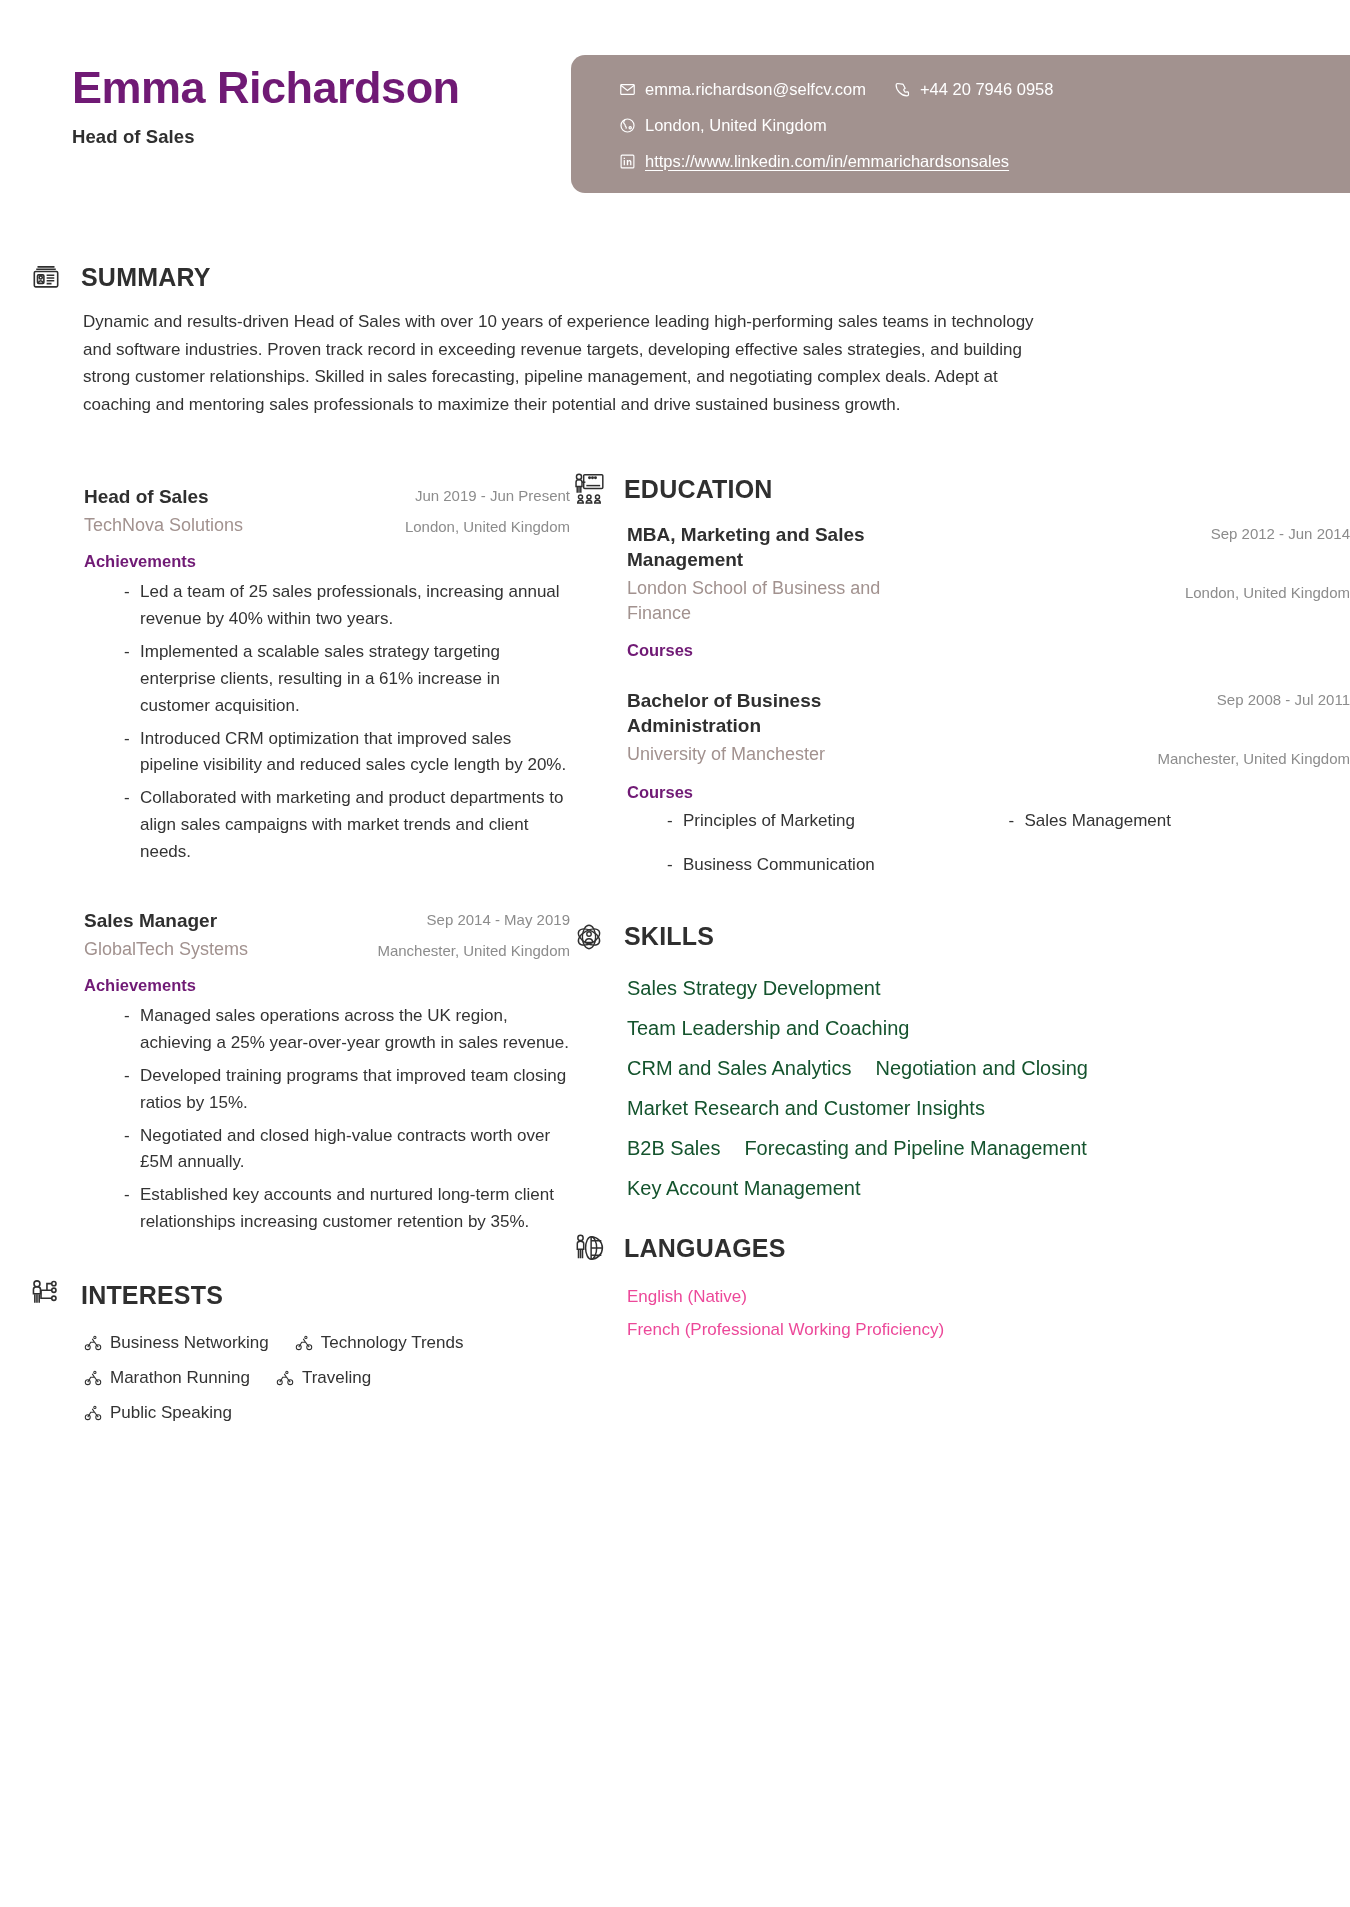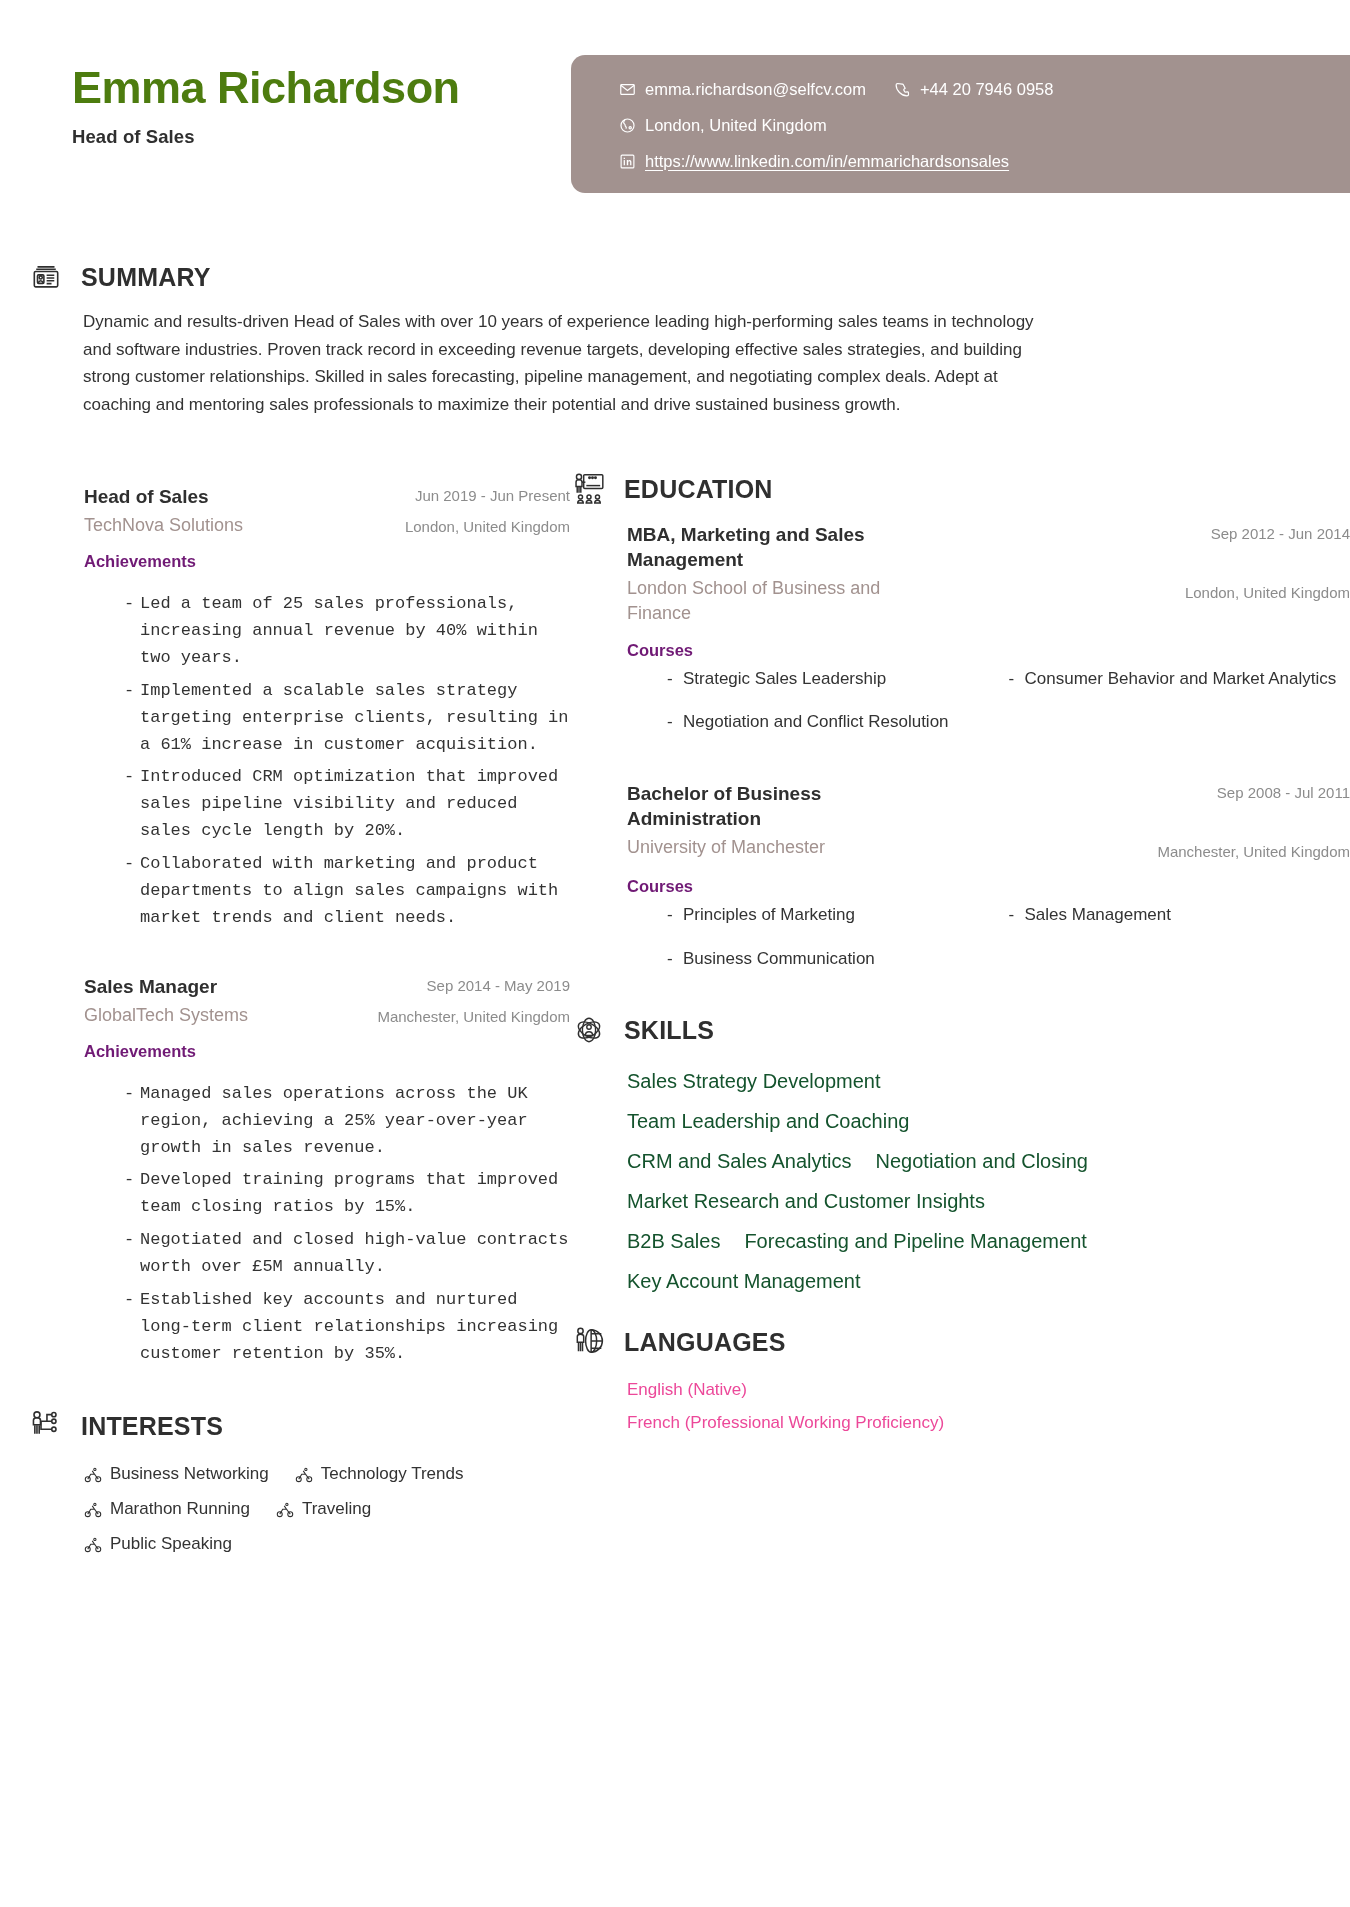--- a/index.html
+++ b/index.html
@@ -24,21 +24,21 @@
   }
   .name-block {
     position: absolute;
     left: 72px;
     top: 62px;
   }
   .full-name {
     font-size: 45px;
     font-weight: 800;
     letter-spacing: -0.5px;
-    color: #4d7c0f;
+    color: #701a75;
     line-height: 1.15;
   }
   .job-title {
     font-size: 18.5px;
     font-weight: 700;
     color: #2f2f2f;
     margin-top: 12px;
     letter-spacing: 0.1px;
   }
   .contact-card {
@@ -160,21 +160,21 @@
     white-space: nowrap;
     line-height: 1.35;
     margin-top: 11px;
   }
   .sub-label {
     font-size: 16.5px;
     font-weight: 700;
     color: #701a75;
     margin-top: 14px;
   }
-  ul.bullets { list-style: none; margin-top: 20px; padding-left: 40px; font-family: Liberation Mono, monospace; }
+  ul.bullets { list-style: none; margin-top: 8px; padding-left: 40px; }
   ul.bullets li {
     position: relative;
     font-size: 17px;
     line-height: 1.58;
     color: #333333;
     padding-left: 16px;
     margin-bottom: 6px;
   }
   ul.bullets li::before {
     content: "-";
@@ -502,25 +502,20 @@
               <div class="role">MBA, Marketing and Sales Management</div>
               <div class="org">London School of Business and Finance</div>
             </div>
             <div class="entry-right">
               <div class="meta-date">Sep 2012 - Jun 2014</div>
               <div class="meta-loc" style="margin-top:39px">London, United Kingdom</div>
             </div>
           </div>
           <div class="edu-body">
             <div class="sub-label">Courses</div>
-            <div class="courses-grid">
-              <div class="course-item">Strategic Sales Leadership</div>
-              <div class="course-item">Consumer Behavior and Market Analytics</div>
-              <div class="course-item">Negotiation and Conflict Resolution</div>
-            </div>
           </div>
         </div>
 
         <div class="spacer-sm"></div>
 
         <div class="entry">
           <div class="entry-top edu-body">
             <div class="entry-left" style="max-width:290px">
               <div class="role">Bachelor of Business Administration</div>
               <div class="org">University of Manchester</div>

